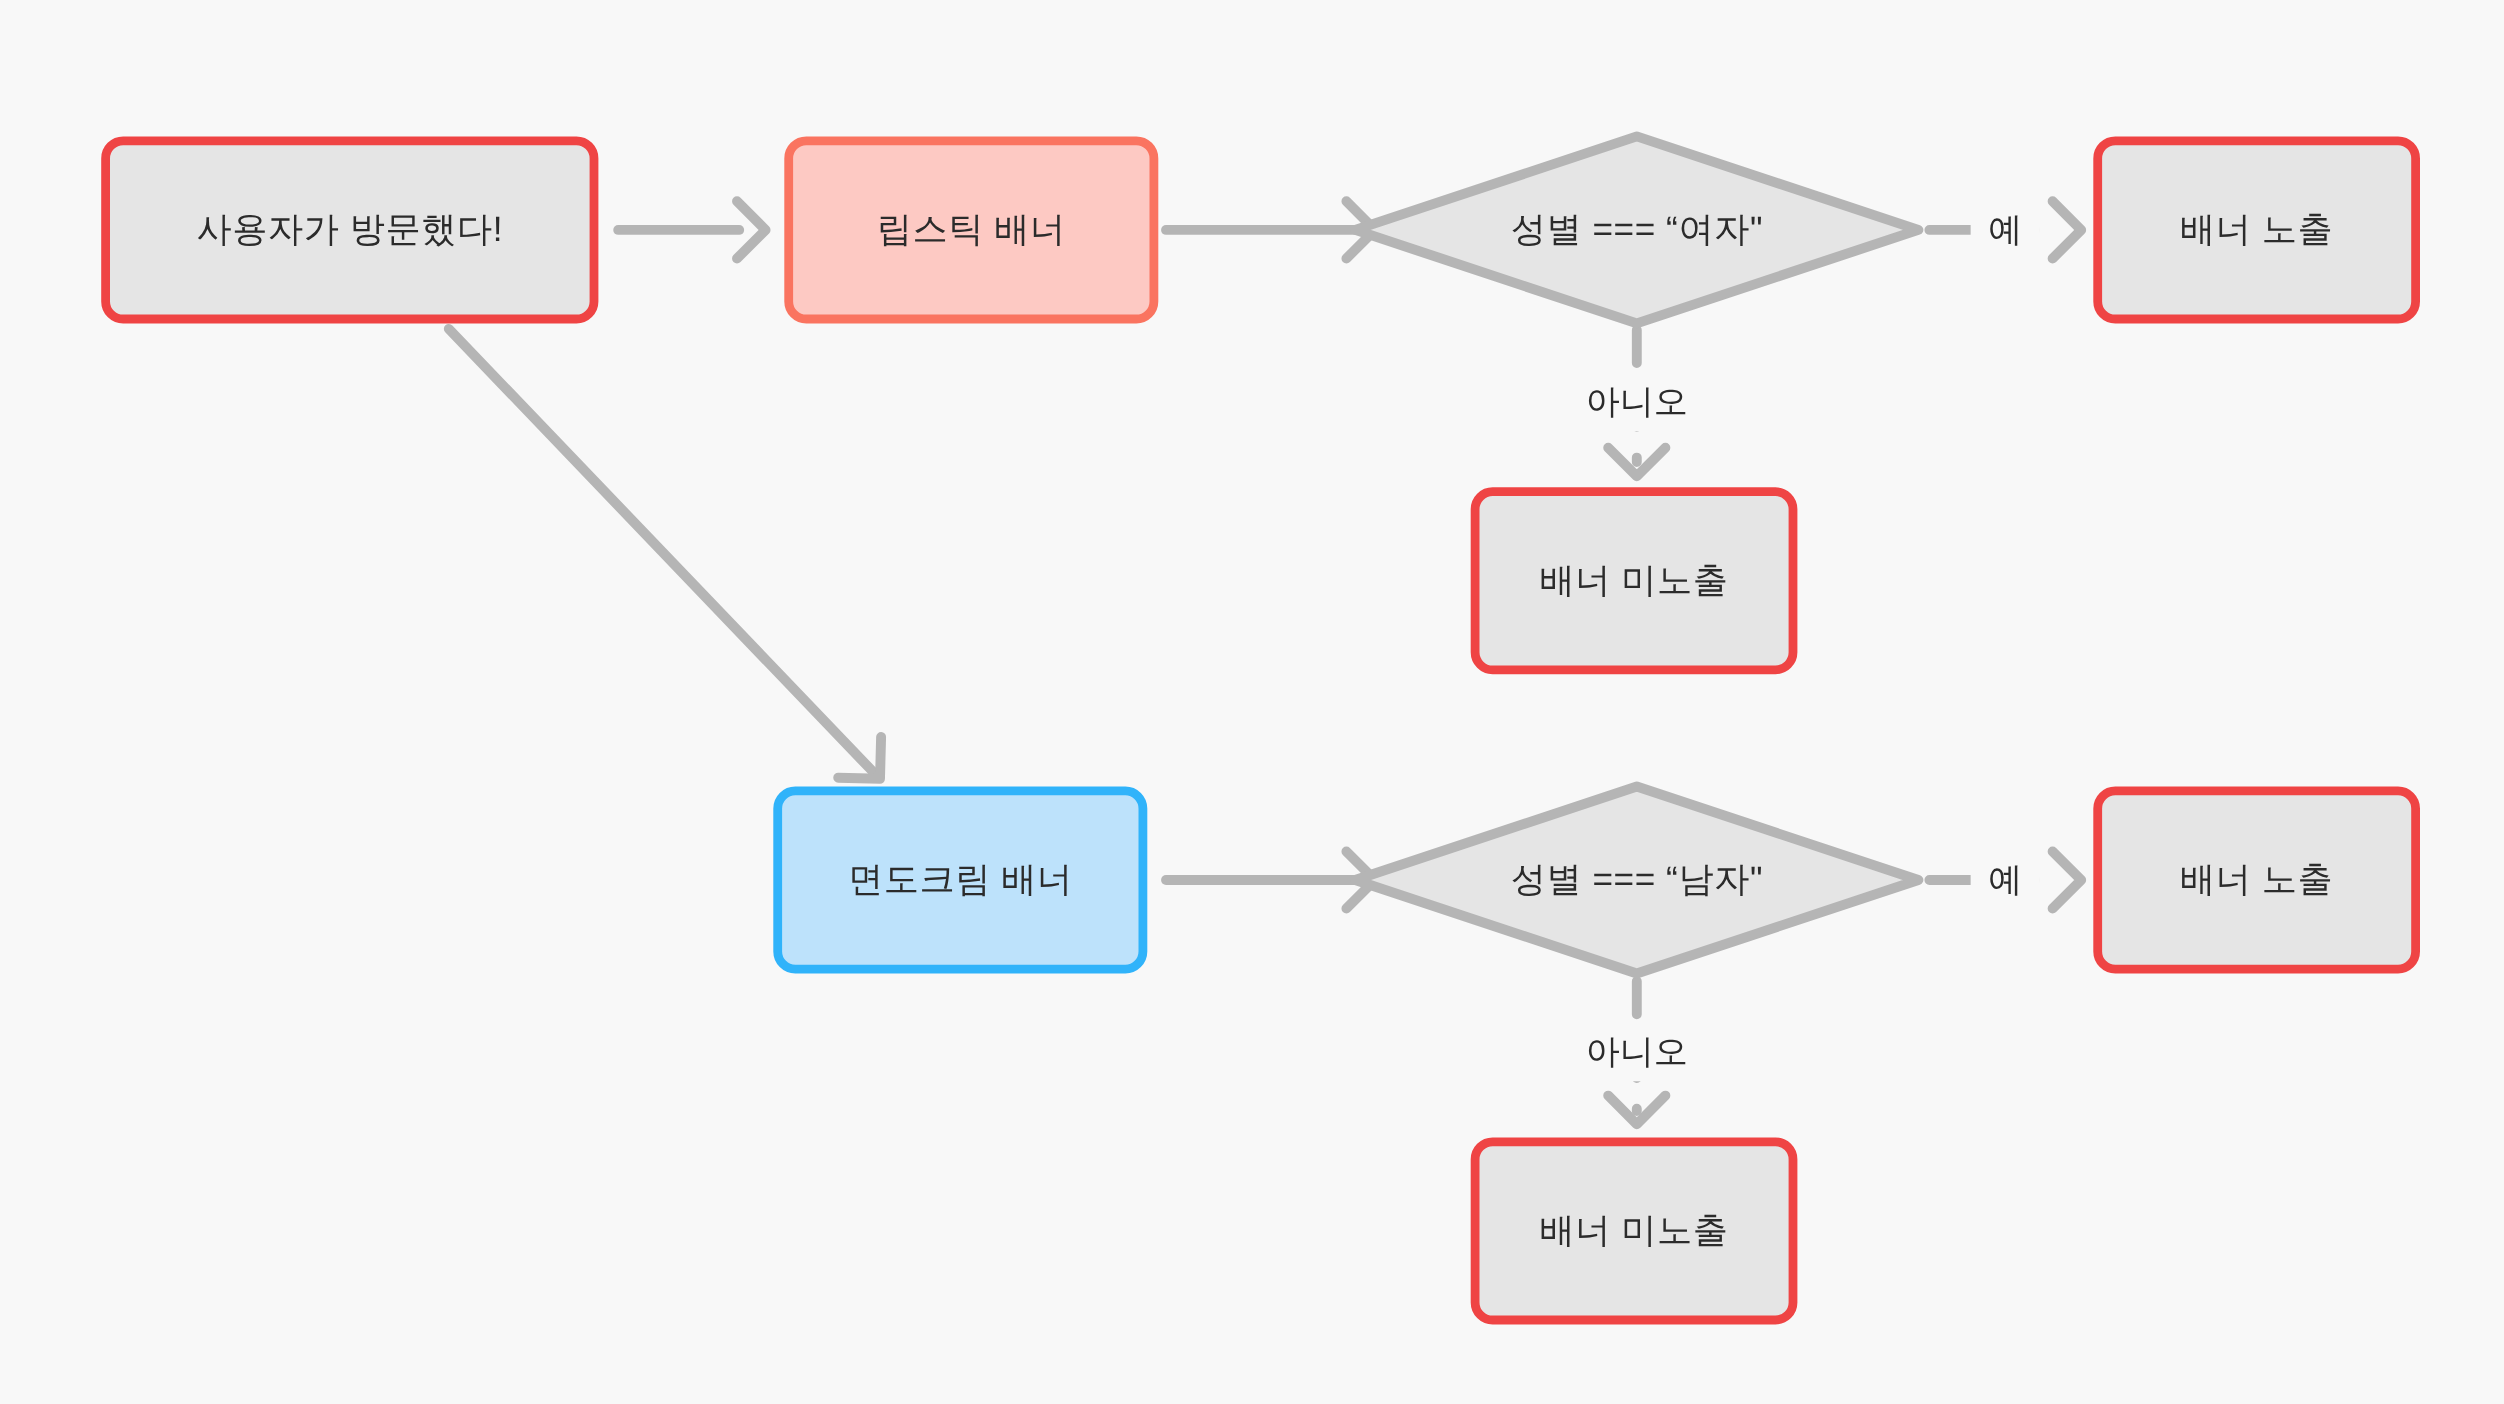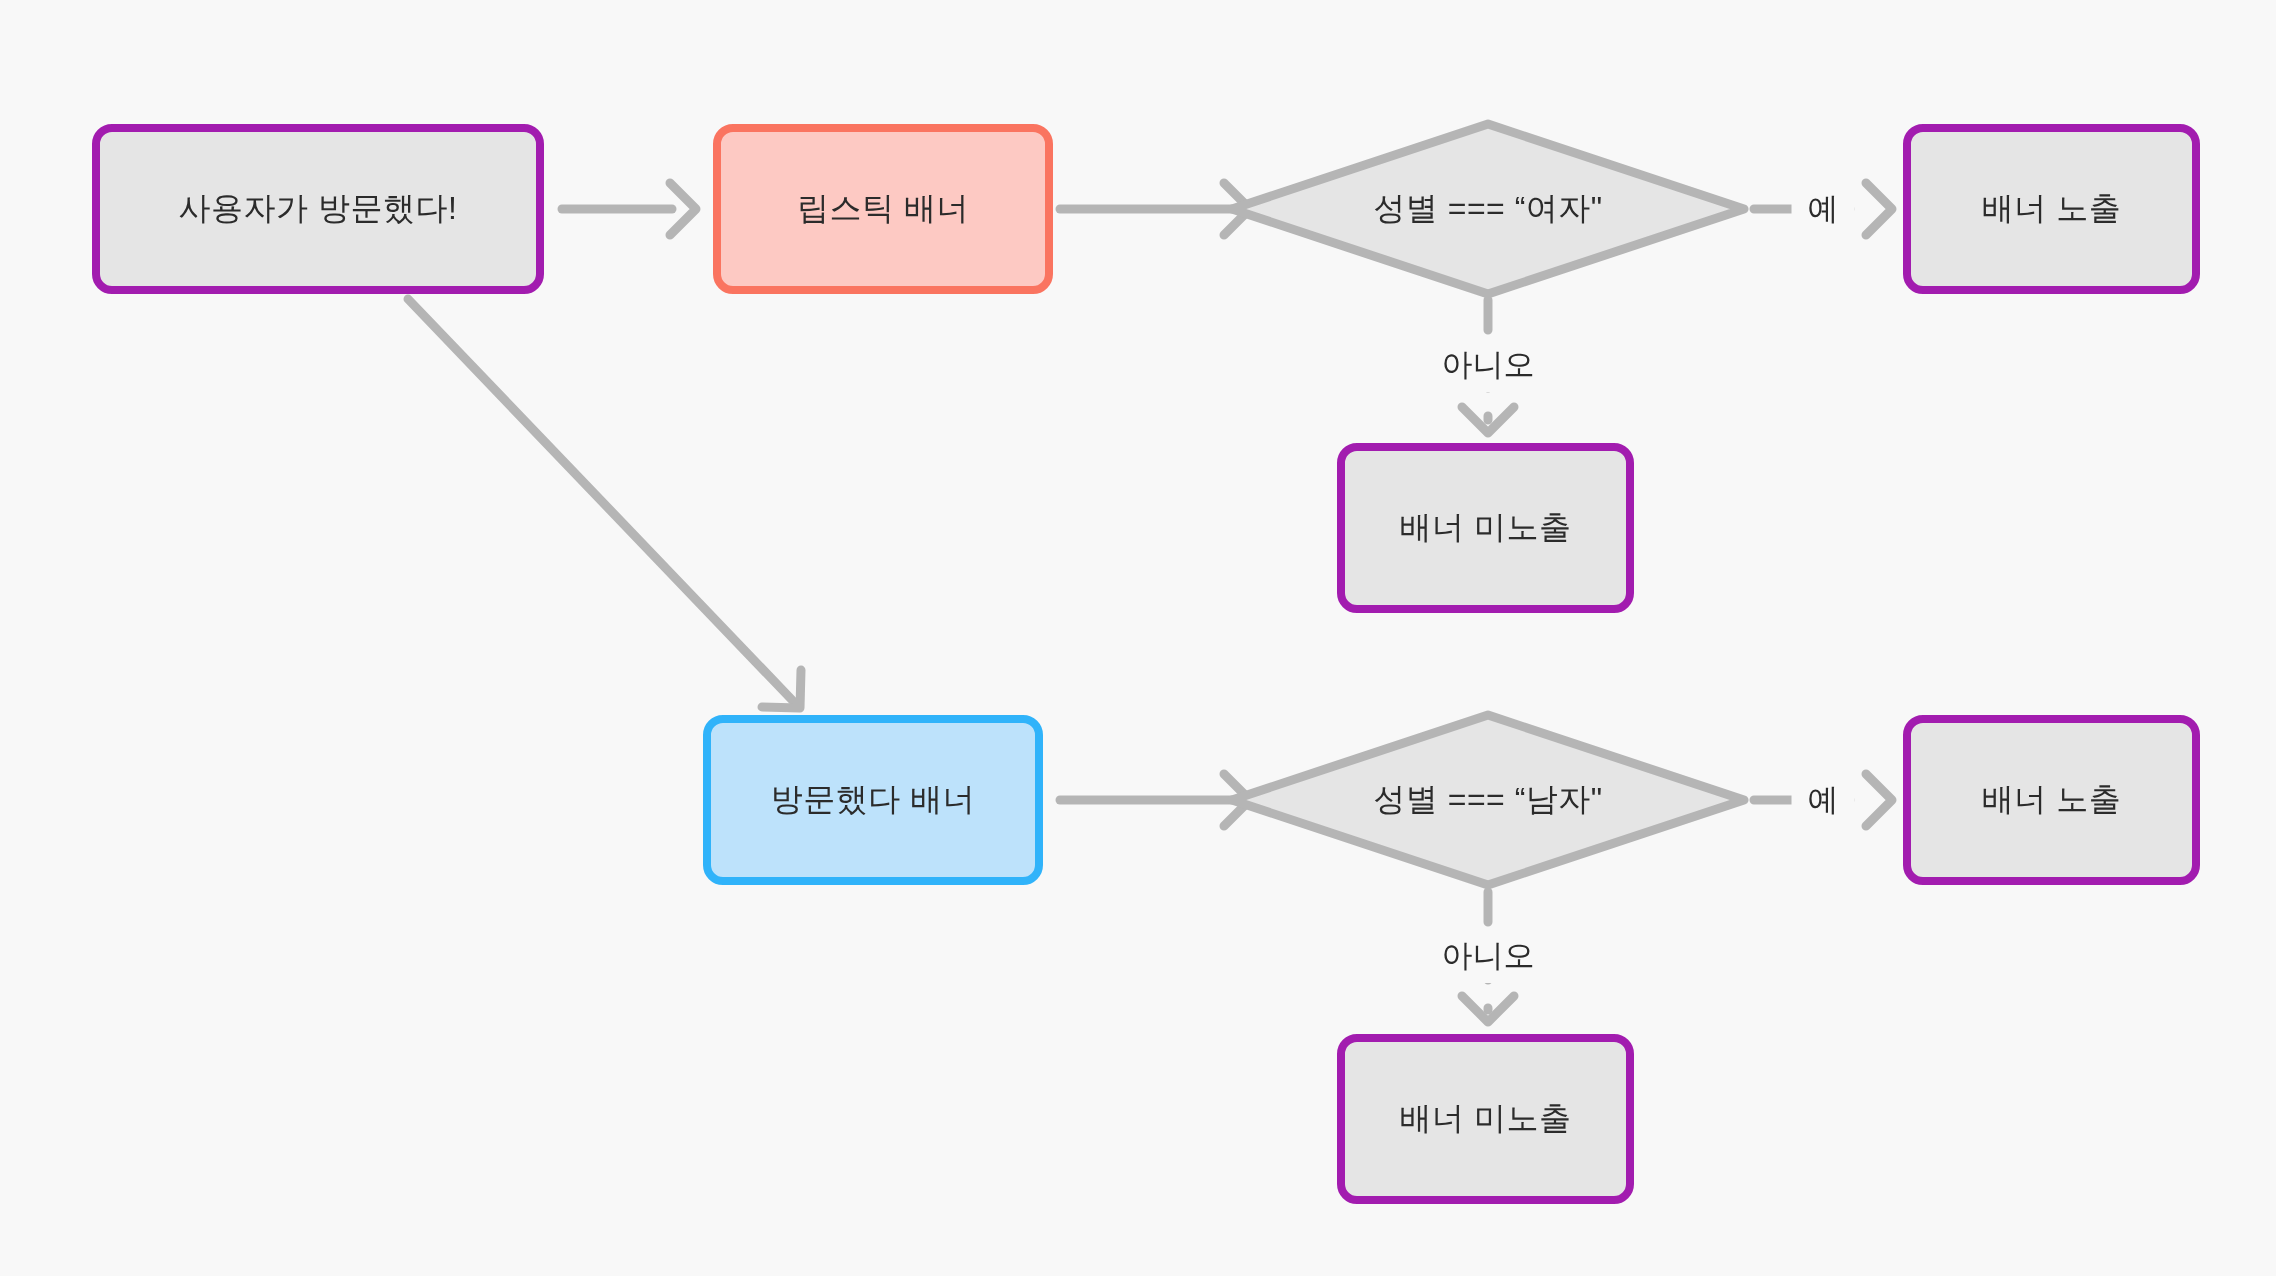--- a/index.html
+++ b/index.html
@@ -17,21 +17,21 @@
   }
   .edges {
     position: absolute;
     left: 0;
     top: 0;
     pointer-events: none;
   }
   .node {
     position: absolute;
     box-sizing: border-box;
-    border: 8px solid #a21caf;
+    border: 8px solid #ef4444;
     background: #e5e5e5;
     border-radius: 20px;
     display: flex;
     align-items: center;
     justify-content: center;
     font-size: 32px;
     color: #2b2b2b;
     letter-spacing: 0.5px;
     white-space: nowrap;
   }
@@ -111,21 +111,21 @@
 
   <div class="node" style="left:1903px; top:124px; width:297px; height:170px;">
     <span>배너 노출</span>
   </div>
 
   <div class="node" style="left:1337px; top:443px; width:297px; height:170px;">
     <span>배너 미노출</span>
   </div>
 
   <div class="node blue" style="left:703px; top:715px; width:340px; height:170px;">
-    <span>방문했다 배너</span>
+    <span>면도크림 배너</span>
   </div>
 
   <div class="node" style="left:1903px; top:715px; width:297px; height:170px;">
     <span>배너 노출</span>
   </div>
 
   <div class="node" style="left:1337px; top:1034px; width:297px; height:170px;">
     <span>배너 미노출</span>
   </div>
 

